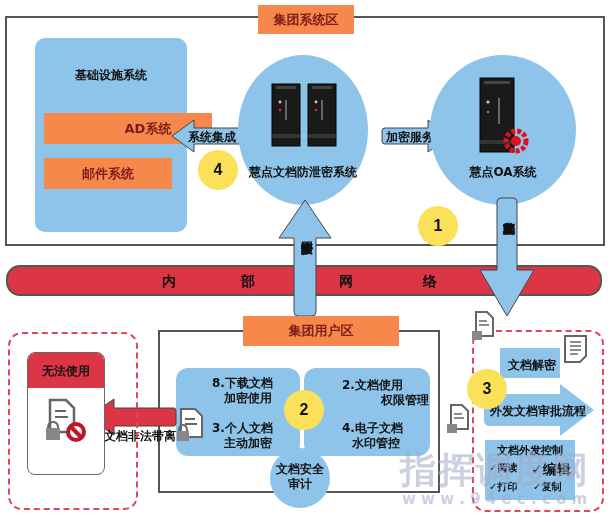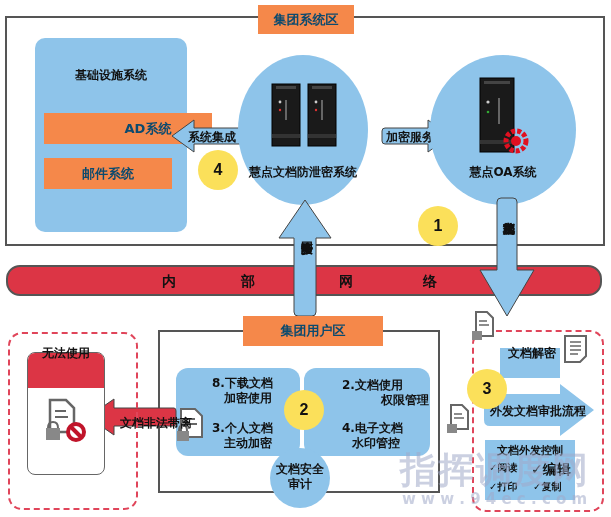--- a/index.html
+++ b/index.html
@@ -1,19 +1,19 @@
 <!DOCTYPE html>
 <html><head>
 <meta charset="utf-8">
 <style>
   html,body{margin:0;padding:0;background:#fff;}
   body{width:611px;height:517px;position:relative;overflow:hidden;font-family:"DejaVu Sans","Liberation Sans",sans-serif;font-weight:bold;color:#111;}
   .abs{position:absolute;}
   .zone{position:absolute;border:2px solid #555;box-sizing:border-box;}
-  .orange{background:#f5884a;color:#0c4a6e;font-size:13px;display:flex;align-items:center;justify-content:center;}
+  .orange{background:#f5884a;color:#7f1d1d;font-size:13px;display:flex;align-items:center;justify-content:center;}
   .blue{background:#8ec4ea;}
   .circle{border-radius:50%;}
   .num{position:absolute;width:40px;height:40px;border-radius:50%;background:#fbe05a;display:flex;align-items:center;justify-content:center;font-size:16px;font-family:"Liberation Sans",sans-serif;}
   .lbl{position:absolute;font-size:12px;text-align:center;white-space:nowrap;}
   .dash{position:absolute;border:2px dashed #e0455a;border-radius:14px;box-sizing:border-box;}
   .vtxt{writing-mode:vertical-rl;font-size:12px;letter-spacing:0px;}
   svg{position:absolute;overflow:visible;}
 </style>
 </head>
 <body>
@@ -79,21 +79,21 @@
   <path d="M28,2 L54,40 L39,40 L39,114 Q39,118 35,118 L21,118 Q17,118 17,114 L17,40 L2,40 Z" fill="#8ec4ea" stroke="#444" stroke-width="1"></path>
 </svg>
 <div class="abs vtxt" style="left:298px;top:232px;">安全策略同步</div>
 
 <svg style="left:478px;top:198px;" width="58" height="120">
   <path d="M19,4 Q19,0 23,0 L35,0 Q39,0 39,4 L39,72 L56,72 L29,118 L2,72 L19,72 Z" fill="#8ec4ea" stroke="#444" stroke-width="1"></path>
 </svg>
 <div class="abs vtxt" style="left:500px;top:212px;">文档加密落地</div>
 
 <div class="zone" style="left:158px;top:330px;width:282px;height:163px;"></div>
-<div class="abs orange" style="left:243px;top:316px;width:140px;height:30px;">集团用户区</div>
+<div class="abs orange" style="left:243px;top:316px;width:156px;height:30px;">集团用户区</div>
 
 <div class="abs blue" style="left:176px;top:368px;width:124px;height:88px;border-radius:12px;"></div>
 <div class="abs blue" style="left:304px;top:368px;width:126px;height:88px;border-radius:12px;"></div>
 <div class="lbl" style="left:212px;top:375px;">8.下载文档</div>
 <div class="lbl" style="left:224px;top:390px;">加密使用</div>
 <div class="lbl" style="left:342px;top:377px;">2.文档使用</div>
 <div class="lbl" style="left:352px;top:392px;margin-left:29px;">权限管理</div>
 <div class="lbl" style="left:212px;top:420px;">3.个人文档</div>
 <div class="lbl" style="left:224px;top:435px;">主动加密</div>
 <div class="lbl" style="left:342px;top:420px;">4.电子文档</div>
@@ -107,27 +107,27 @@
   <path d="M6,2 L20,2 L27,9 L27,30 L6,30 Z" fill="#fff" stroke="#666" stroke-width="2"></path>
   <line x1="10" y1="12" x2="20" y2="12" stroke="#666" stroke-width="2"></line>
   <line x1="10" y1="17" x2="22" y2="17" stroke="#666" stroke-width="2"></line>
   <rect x="2" y="24" width="12" height="10" fill="#888"></rect>
   <path d="M4,24 Q4,18 8,18 Q12,18 12,24" fill="none" stroke="#666" stroke-width="2"></path>
 </svg>
 
 <svg style="left:86px;top:397px;" width="92" height="40">
   <path d="M2,20 L28,2 L28,11 L88,11 Q90,11 90,14 L90,26 Q90,29 88,29 L28,29 L28,38 Z" fill="#dc3545" stroke="#444" stroke-width="1"></path>
 </svg>
-<div class="lbl" style="left:104px;top:415px;padding-left:16px;">文档非法带离</div>
+<div class="lbl" style="left:104px;top:428px;">文档非法带离</div>
 
 <div class="dash" style="left:8px;top:332px;width:130px;height:178px;"></div>
 <div class="abs" style="left:27px;top:352px;width:78px;height:123px;border:1.5px solid #666;border-radius:8px;background:#fff;overflow:hidden;box-sizing:border-box;">
   <div style="height:35px;background:#dc3545;"></div>
 </div>
-<div class="lbl" style="left:27px;top:345px;width:78px;">无法使用</div>
+<div class="lbl" style="left:27px;top:363px;width:78px;">无法使用</div>
 <svg style="left:44px;top:398px;" width="46" height="46">
   <path d="M6,2 L22,2 L30,10 L30,34 L6,34 Z" fill="#fff" stroke="#666" stroke-width="2.5"></path>
   <line x1="11" y1="13" x2="22" y2="13" stroke="#666" stroke-width="2"></line>
   <line x1="11" y1="19" x2="24" y2="19" stroke="#666" stroke-width="2"></line>
   <rect x="2" y="30" width="14" height="12" fill="#888"></rect>
   <path d="M4,30 Q4,24 9,24 Q14,24 14,30" fill="none" stroke="#666" stroke-width="2"></path>
   <circle cx="32" cy="34" r="8" fill="#fff" stroke="#c0142a" stroke-width="4"></circle>
   <line x1="27" y1="29" x2="37" y2="39" stroke="#c0142a" stroke-width="4"></line>
 </svg>
 
@@ -138,21 +138,21 @@
   <line x1="9" y1="15" x2="19" y2="15" stroke="#666" stroke-width="1.5"></line>
   <rect x="2" y="21" width="10" height="9" fill="#888"></rect>
 </svg>
 <svg style="left:445px;top:403px;" width="26" height="32">
   <path d="M6,2 L17,2 L23,8 L23,26 L6,26 Z" fill="#fff" stroke="#666" stroke-width="2"></path>
   <line x1="9" y1="11" x2="17" y2="11" stroke="#666" stroke-width="1.5"></line>
   <line x1="9" y1="15" x2="19" y2="15" stroke="#666" stroke-width="1.5"></line>
   <rect x="2" y="21" width="10" height="9" fill="#888"></rect>
 </svg>
 <div class="abs blue" style="left:500px;top:348px;width:60px;height:30px;"></div>
-<div class="lbl" style="left:502px;top:345px;width:60px;">文档解密</div>
+<div class="lbl" style="left:502px;top:357px;width:60px;">文档解密</div>
 <svg style="left:562px;top:334px;" width="28" height="32">
   <path d="M3,2 L24,2 L24,22 L18,28 L3,28 Z" fill="#fff" stroke="#666" stroke-width="2"></path>
   <line x1="8" y1="8" x2="19" y2="8" stroke="#666" stroke-width="1.5"></line>
   <line x1="8" y1="12" x2="19" y2="12" stroke="#666" stroke-width="1.5"></line>
   <line x1="8" y1="16" x2="19" y2="16" stroke="#666" stroke-width="1.5"></line>
   <line x1="8" y1="20" x2="16" y2="20" stroke="#666" stroke-width="1.5"></line>
 </svg>
 <svg style="left:484px;top:382px;" width="112" height="56">
   <path d="M0,18 Q0,12 6,12 L76,12 L76,2 L110,28 L76,54 L76,44 L6,44 Q0,44 0,38 Z" fill="#8ec4ea"></path>
 </svg>

